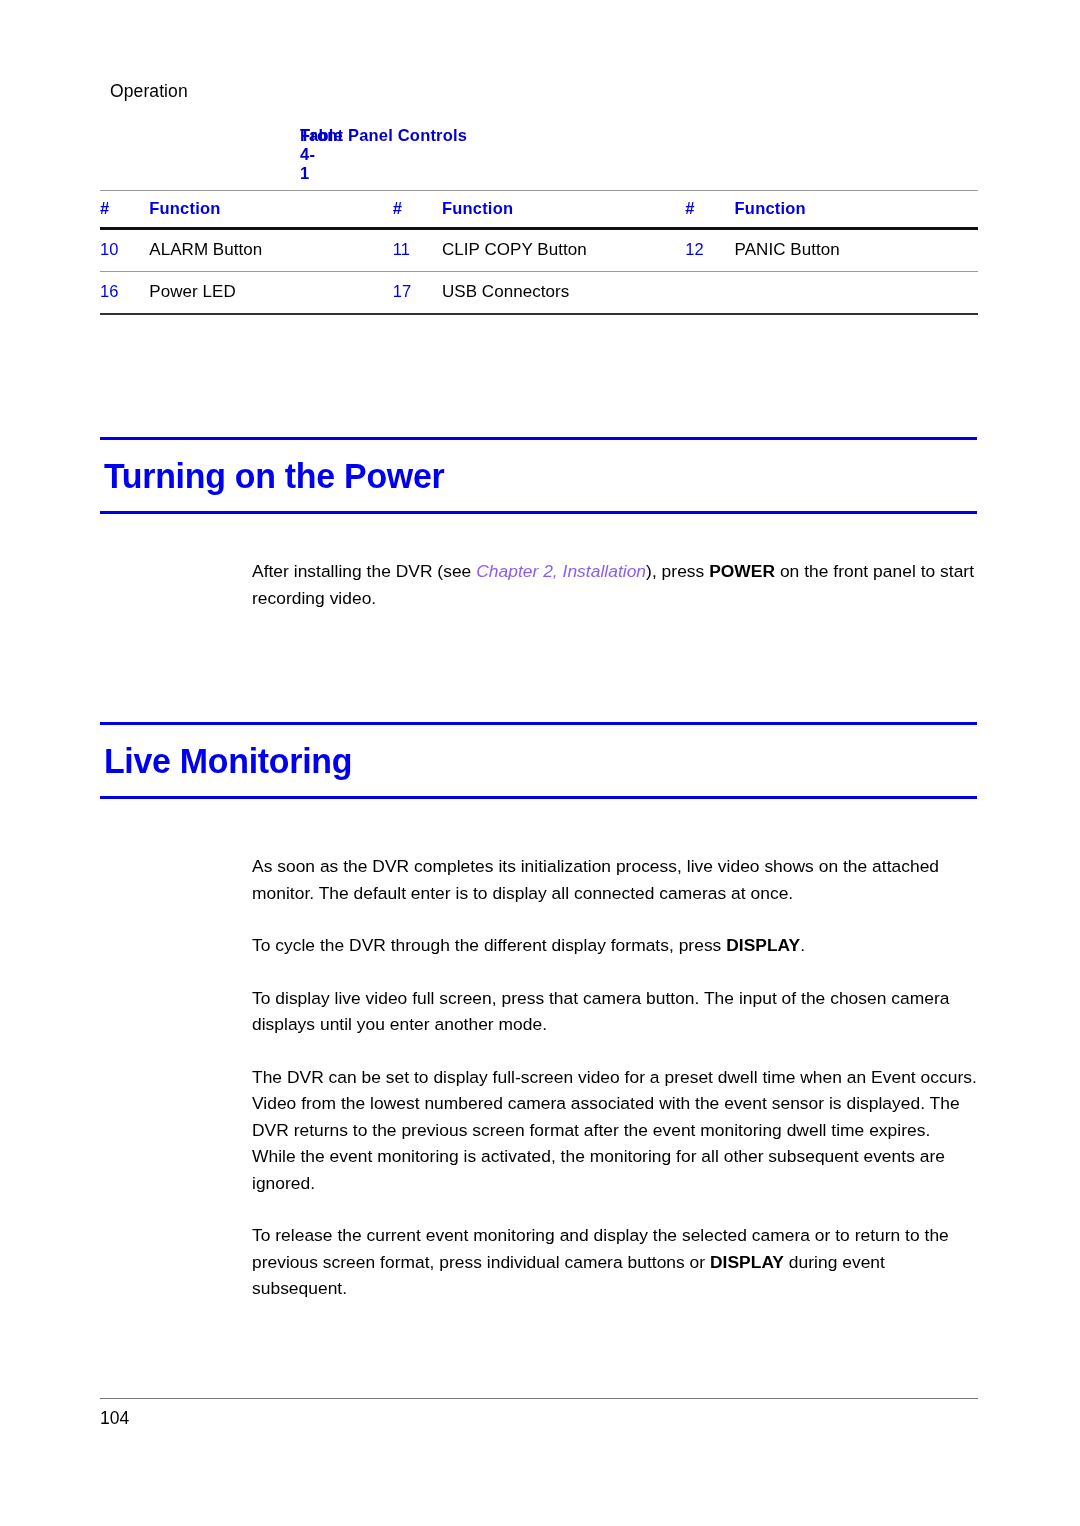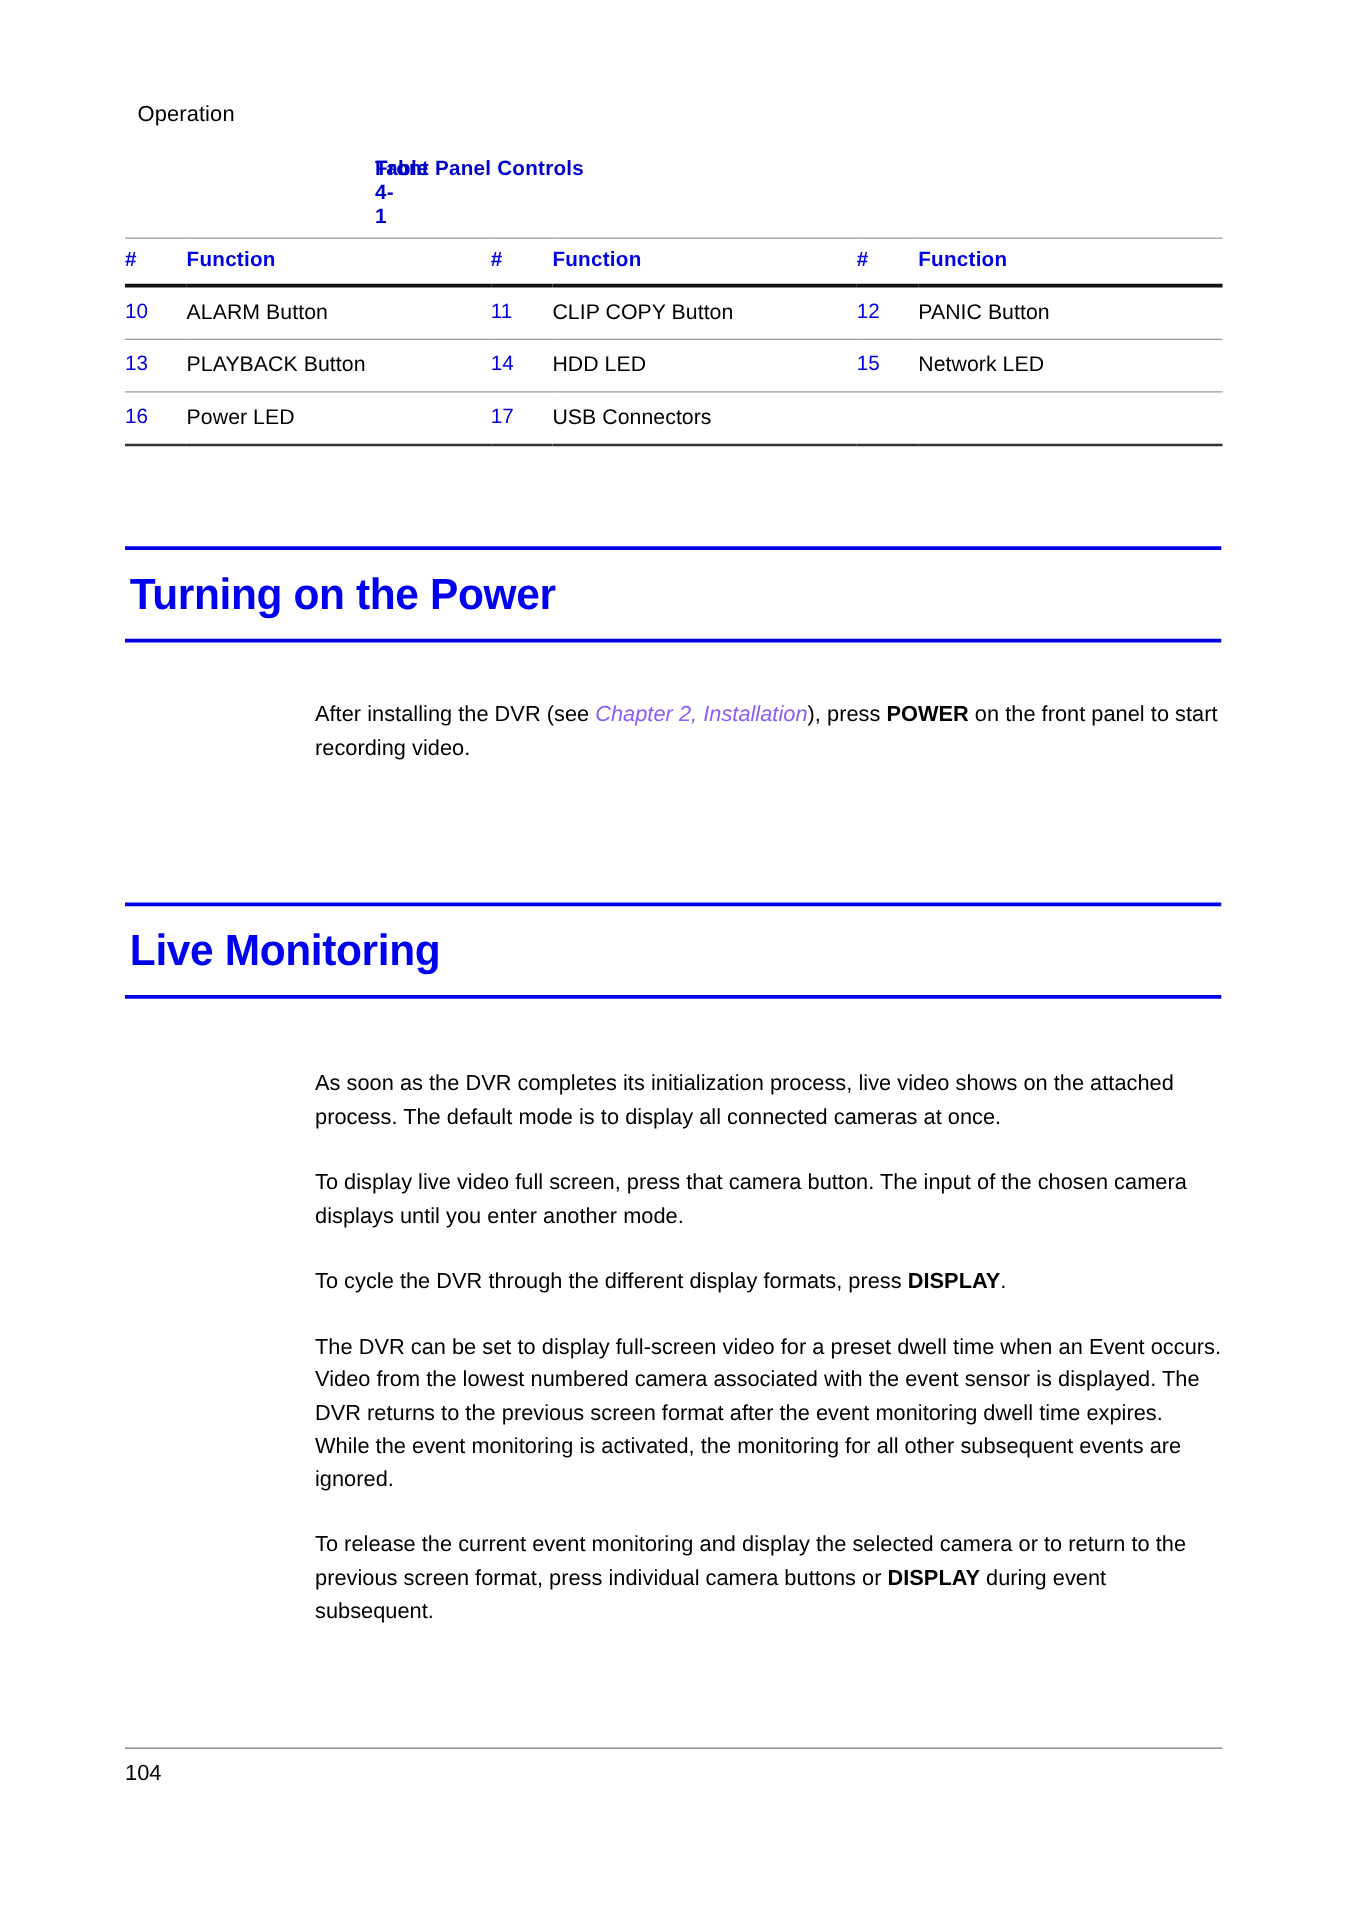--- a/index.html
+++ b/index.html
@@ -189,28 +189,20 @@
       <tbody>
         <tr>
           <td class="num numpad">10</td>
           <td class="cellpad">ALARM Button</td>
           <td class="num numpad">11</td>
           <td class="cellpad">CLIP COPY Button</td>
           <td class="num numpad">12</td>
           <td class="cellpad">PANIC Button</td>
         </tr>
         <tr>
-          <td class="num numpad">13</td>
-          <td class="cellpad">PLAYBACK Button</td>
-          <td class="num numpad">14</td>
-          <td class="cellpad">HDD LED</td>
-          <td class="num numpad">15</td>
-          <td class="cellpad">Network LED</td>
-        </tr>
-        <tr>
           <td class="num numpad">16</td>
           <td class="cellpad">Power LED</td>
           <td class="num numpad">17</td>
           <td class="cellpad">USB Connectors</td>
           <td class="num numpad"></td>
           <td class="cellpad"></td>
         </tr>
       </tbody>
     </table>
   </div>
@@ -225,23 +217,23 @@
     <p class="para"><span>After installing the DVR (see </span><span class="red-ital">Chapter 2, Installation</span><span>), press </span><span class="b">POWER</span><span> on the front panel to start recording video.</span></p>
   </div>
 
   <div class="section" style="top:722px;">
     <div class="rule-blue"></div>
     <div class="section-title">Live Monitoring</div>
     <div class="rule-blue"></div>
   </div>
 
   <div class="body-col" style="top:853px;">
-    <p class="para"><span>As soon as the DVR completes its initialization process, live video shows on the attached process. The default mode is to display all connected cameras at once.</span></p>
+    <p class="para"><span>As soon as the DVR completes its initialization process, live video shows on the attached monitor. The default enter is to display all connected cameras at once.</span></p>
+    <p class="para"><span>To cycle the DVR through the different display formats, press </span><span class="b">DISPLAY</span><span>.</span></p>
     <p class="para"><span>To display live video full screen, press that camera button. The input of the chosen camera displays until you enter another mode.</span></p>
-    <p class="para"><span>To cycle the DVR through the different display formats, press </span><span class="b">DISPLAY</span><span>.</span></p>
     <p class="para"><span>The DVR can be set to display full-screen video for a preset dwell time when an Event occurs. Video from the lowest numbered camera associated with the event sensor is displayed. The DVR returns to the previous screen format after the event monitoring dwell time expires. While the event monitoring is activated, the monitoring for all other subsequent events are ignored.</span></p>
     <p class="para"><span>To release the current event monitoring and display the selected camera or to return to the previous screen format, press individual camera buttons or </span><span class="b">DISPLAY</span><span> during event subsequent.</span></p>
   </div>
 
   <div class="footer-rule"></div>
   <div class="footer-page">104</div>
 
 </div>
 
 </body></html>

